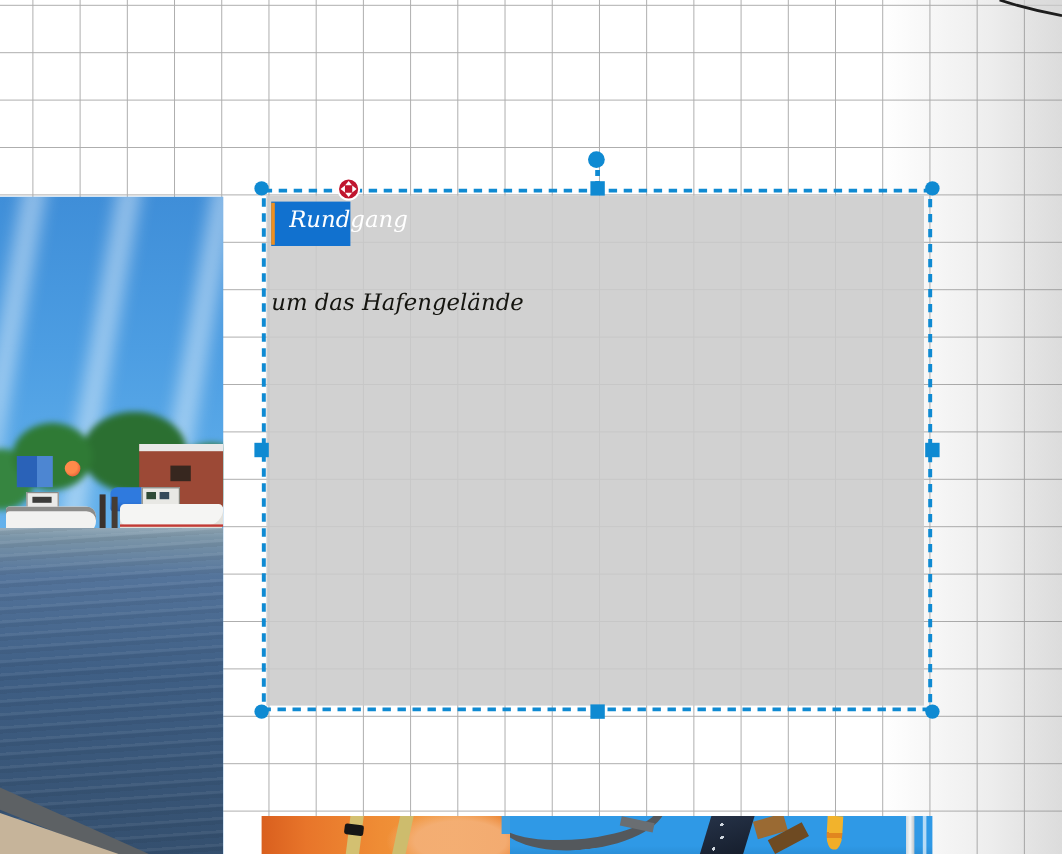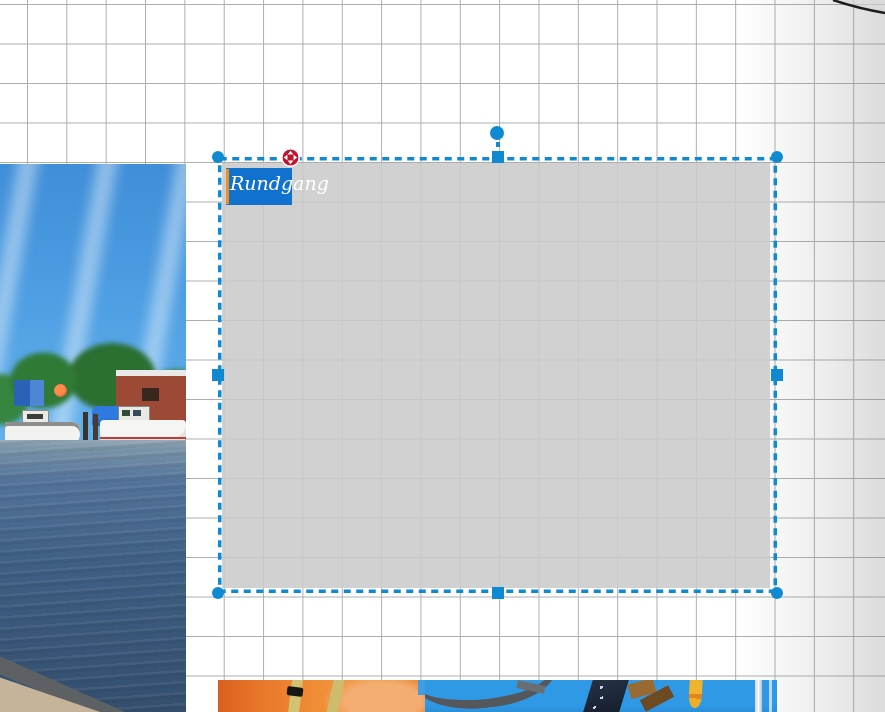--- a/index.html
+++ b/index.html
@@ -104,21 +104,21 @@
   .handle { position:absolute; width:12px; height:12px; background:#0f8ad2; z-index:4; }
   .handle.circle { border-radius:50%; }
   .rot-line { position:absolute; left:277.5px; top:-24px; width:4px; height:24px;
     background:repeating-linear-gradient(to bottom, #0f8ad2 0 5px, transparent 5px 9px); }
   .rot-handle { position:absolute; left:272px; top:-31px; width:14px; height:14px; border-radius:50%; background:#0f8ad2; }
 
   .move-btn { position:absolute; left:62px; top:-10px; width:21px; height:21px; z-index:5; cursor:move; }
 
   .txt1-wrap { position:absolute; left:8px; top:11px; width:66px; height:37px; background:#1171cf; }
   .caret { position:absolute; left:0; top:1px; bottom:1px; width:3px; background:#ef8f1f; }
-  .txt1 { position:absolute; left:4px; top:4px; color:#ffffff;
+  .txt1 { position:absolute; left:15px; top:4px; color:#ffffff;
     font:italic 19px "DejaVu Serif", serif; white-space:nowrap; }
   .txt2 { position:absolute; left:8px; top:84px; color:#14140f;
     font:italic 19px "DejaVu Serif", serif; white-space:nowrap; }
 </style>
 </head>
 <body>
 
 <div class="screen">
 
   <div class="grid"></div>
@@ -163,20 +163,21 @@
     <div class="sel-fill"></div>
 
     <svg class="sel-border" width="559" height="436" viewBox="0 0 559 436">
       <rect x="1.75" y="1.75" width="555.5" height="432.5" fill="none" stroke="#0f8ad2" stroke-width="3.5" stroke-dasharray="7 5.5"></rect>
     </svg>
 
     <div class="txt1-wrap">
       <div class="caret"></div>
       <div class="txt1">Rundgang</div>
     </div>
+    <div class="txt2">um das Hafengelände</div>
 
     <div class="rot-line"></div>
     <div class="rot-handle"></div>
 
     <div class="handle circle" style="left:-6px; top:-6px;"></div>
     <div class="handle" style="left:273.5px; top:-6px;"></div>
     <div class="handle circle" style="left:553px; top:-6px;"></div>
     <div class="handle" style="left:-6px; top:212px;"></div>
     <div class="handle" style="left:553px; top:212px;"></div>
     <div class="handle circle" style="left:-6px; top:430px;"></div>

